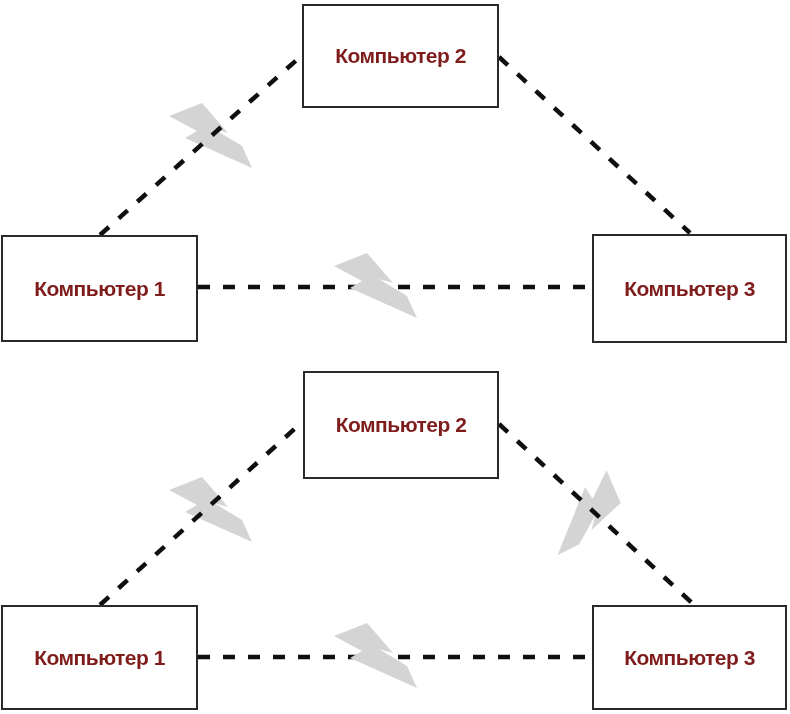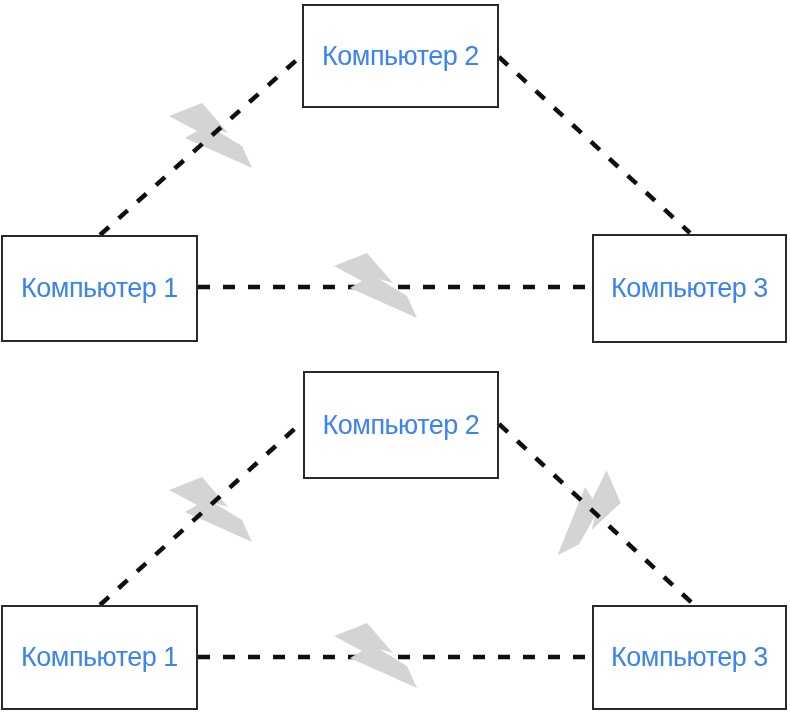--- a/index.html
+++ b/index.html
@@ -25,23 +25,23 @@
   .node {
     position: absolute;
     box-sizing: border-box;
     background: #ffffff;
     border: 2px solid #2a2a2a;
     display: flex;
     align-items: center;
     justify-content: center;
   }
   .node span {
-    font-size: 27px;
-    font-weight: normal;
-    color: #3b82f6;
+    font-size: 21px;
+    font-weight: bold;
+    color: #7f1d1d;
     letter-spacing: -0.5px;
     white-space: nowrap;
   }
   
   .n-t1 { left: 1px;   top: 235px; width: 197px; height: 107px; }
   .n-t2 { left: 302px; top: 4px;   width: 197px; height: 104px; }
   .n-t3 { left: 592px; top: 234px; width: 195px; height: 109px; }
   
   .n-b1 { left: 1px;   top: 605px; width: 197px; height: 105px; }
   .n-b2 { left: 303px; top: 371px; width: 196px; height: 108px; }

